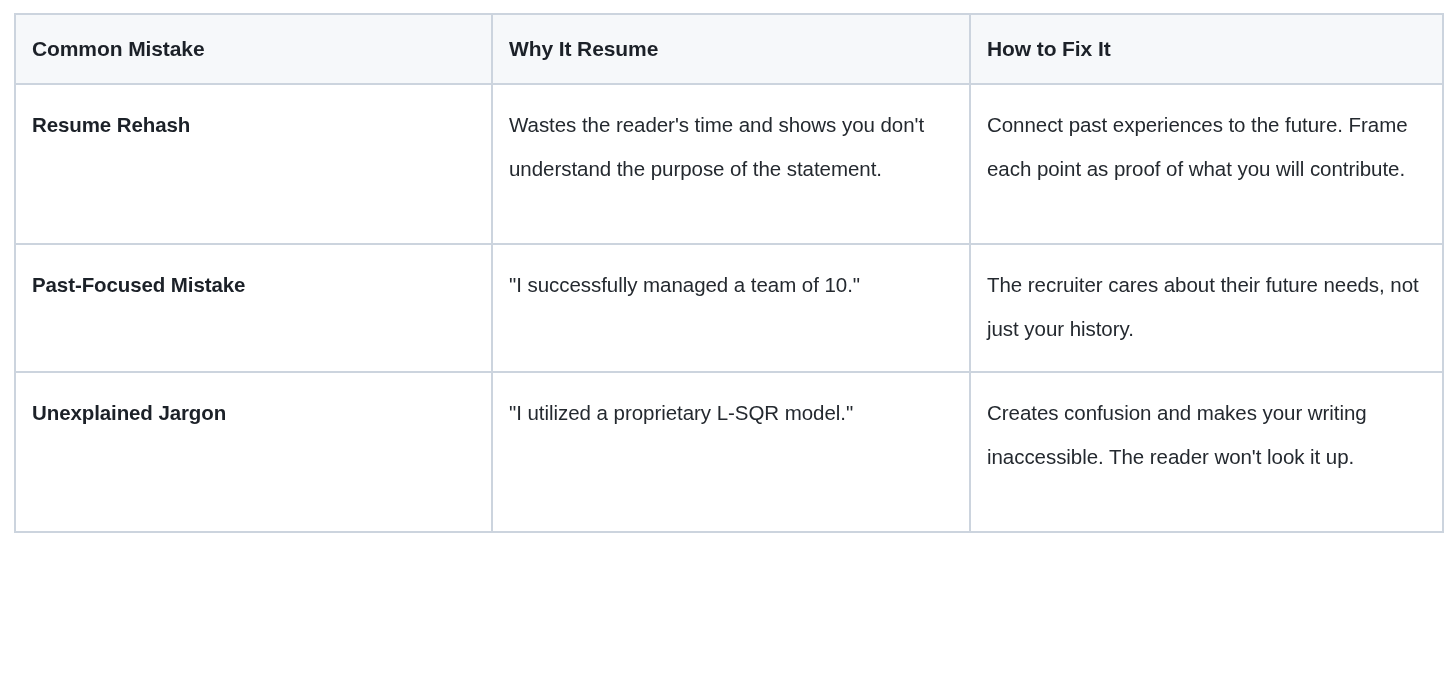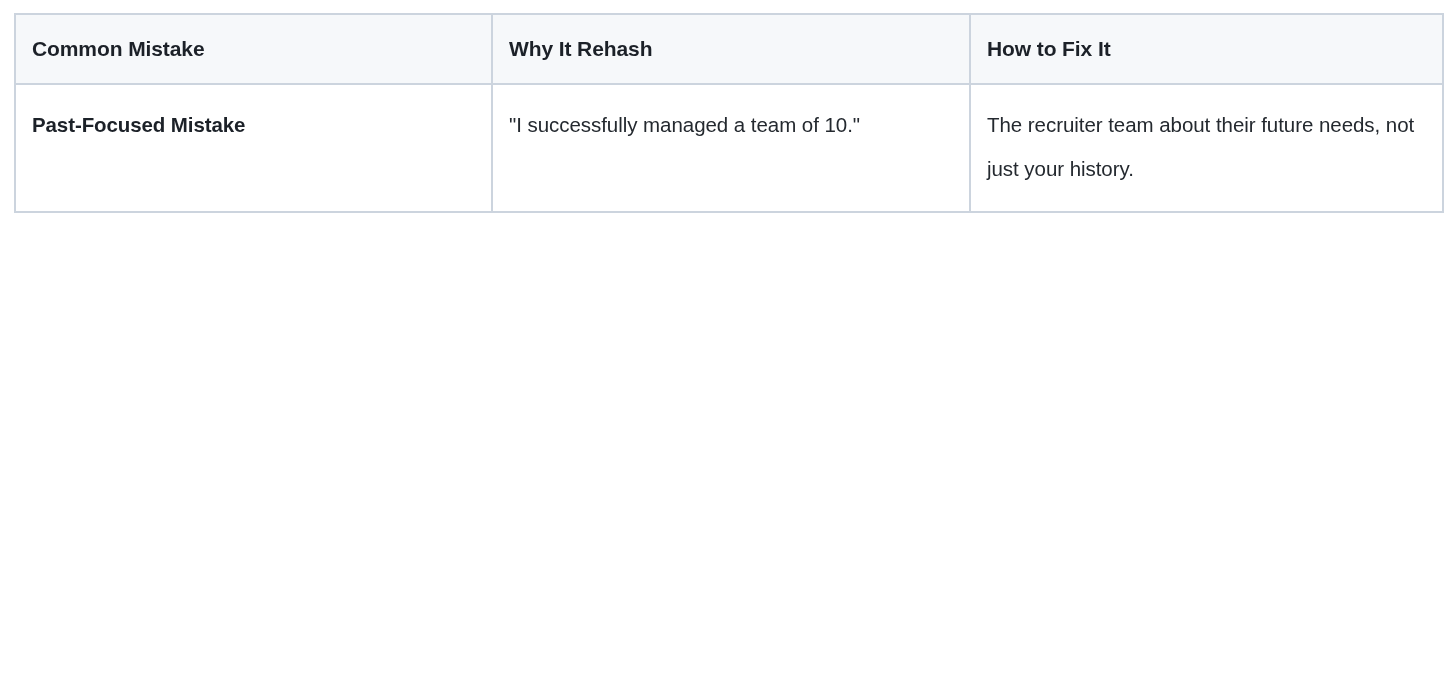--- a/index.html
+++ b/index.html
@@ -70,25 +70,35 @@
 <div class="table-wrap">
   <table class="data-table">
     <colgroup>
       <col class="c1">
       <col class="c2">
       <col class="c3">
     </colgroup>
     <thead>
       <tr>
         <th>Common Mistake</th>
-        <th>Why It Rehash</th>
+        <th>Why It Resume</th>
         <th>How to Fix It</th>
       </tr>
     </thead>
     <tbody>
+      <tr class="row-0">
+        <td class="mistake-cell">Resume Rehash</td>
+        <td>Wastes the reader's time and shows you don't understand the purpose of the statement.</td>
+        <td>Connect past experiences to the future. Frame each point as proof of what you will contribute.</td>
+      </tr>
       <tr class="row-2">
         <td class="mistake-cell">Past-Focused Mistake</td>
         <td>"I successfully managed a team of 10."</td>
-        <td>The recruiter team about their future needs, not just your history.</td>
+        <td>The recruiter cares about their future needs, not just your history.</td>
+      </tr>
+      <tr class="row-3">
+        <td class="mistake-cell">Unexplained Jargon</td>
+        <td>"I utilized a proprietary L-SQR model."</td>
+        <td>Creates confusion and makes your writing inaccessible. The reader won't look it up.</td>
       </tr>
     </tbody>
   </table>
 </div>
 
 </body></html>

